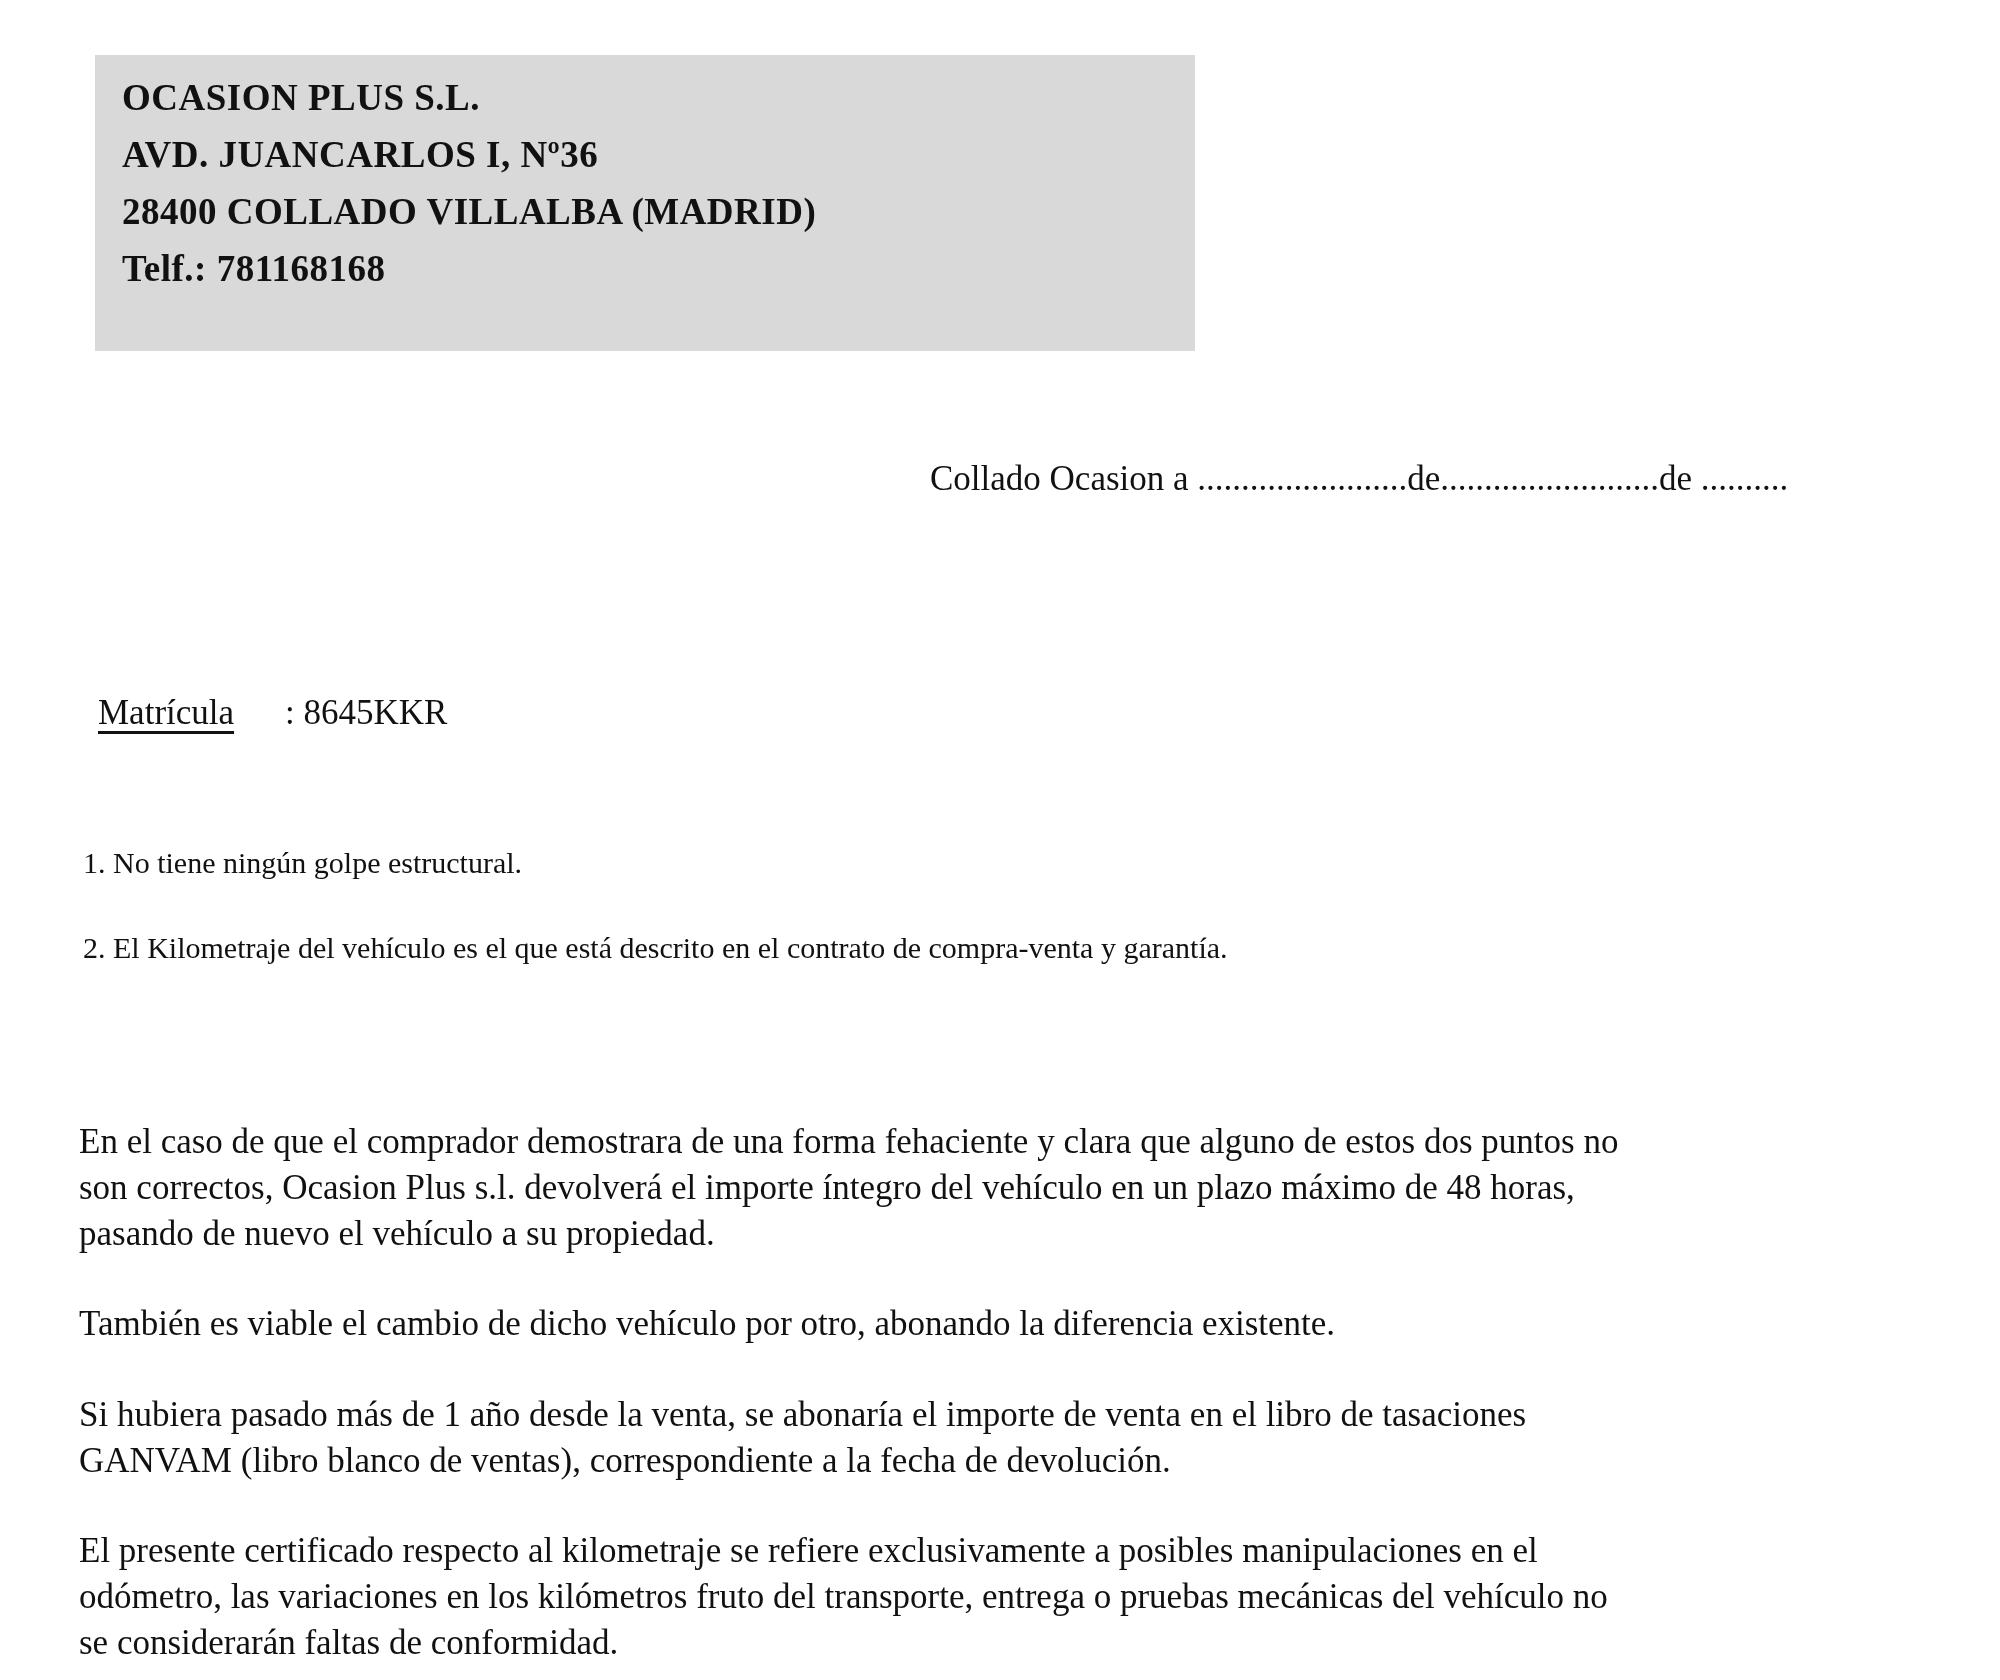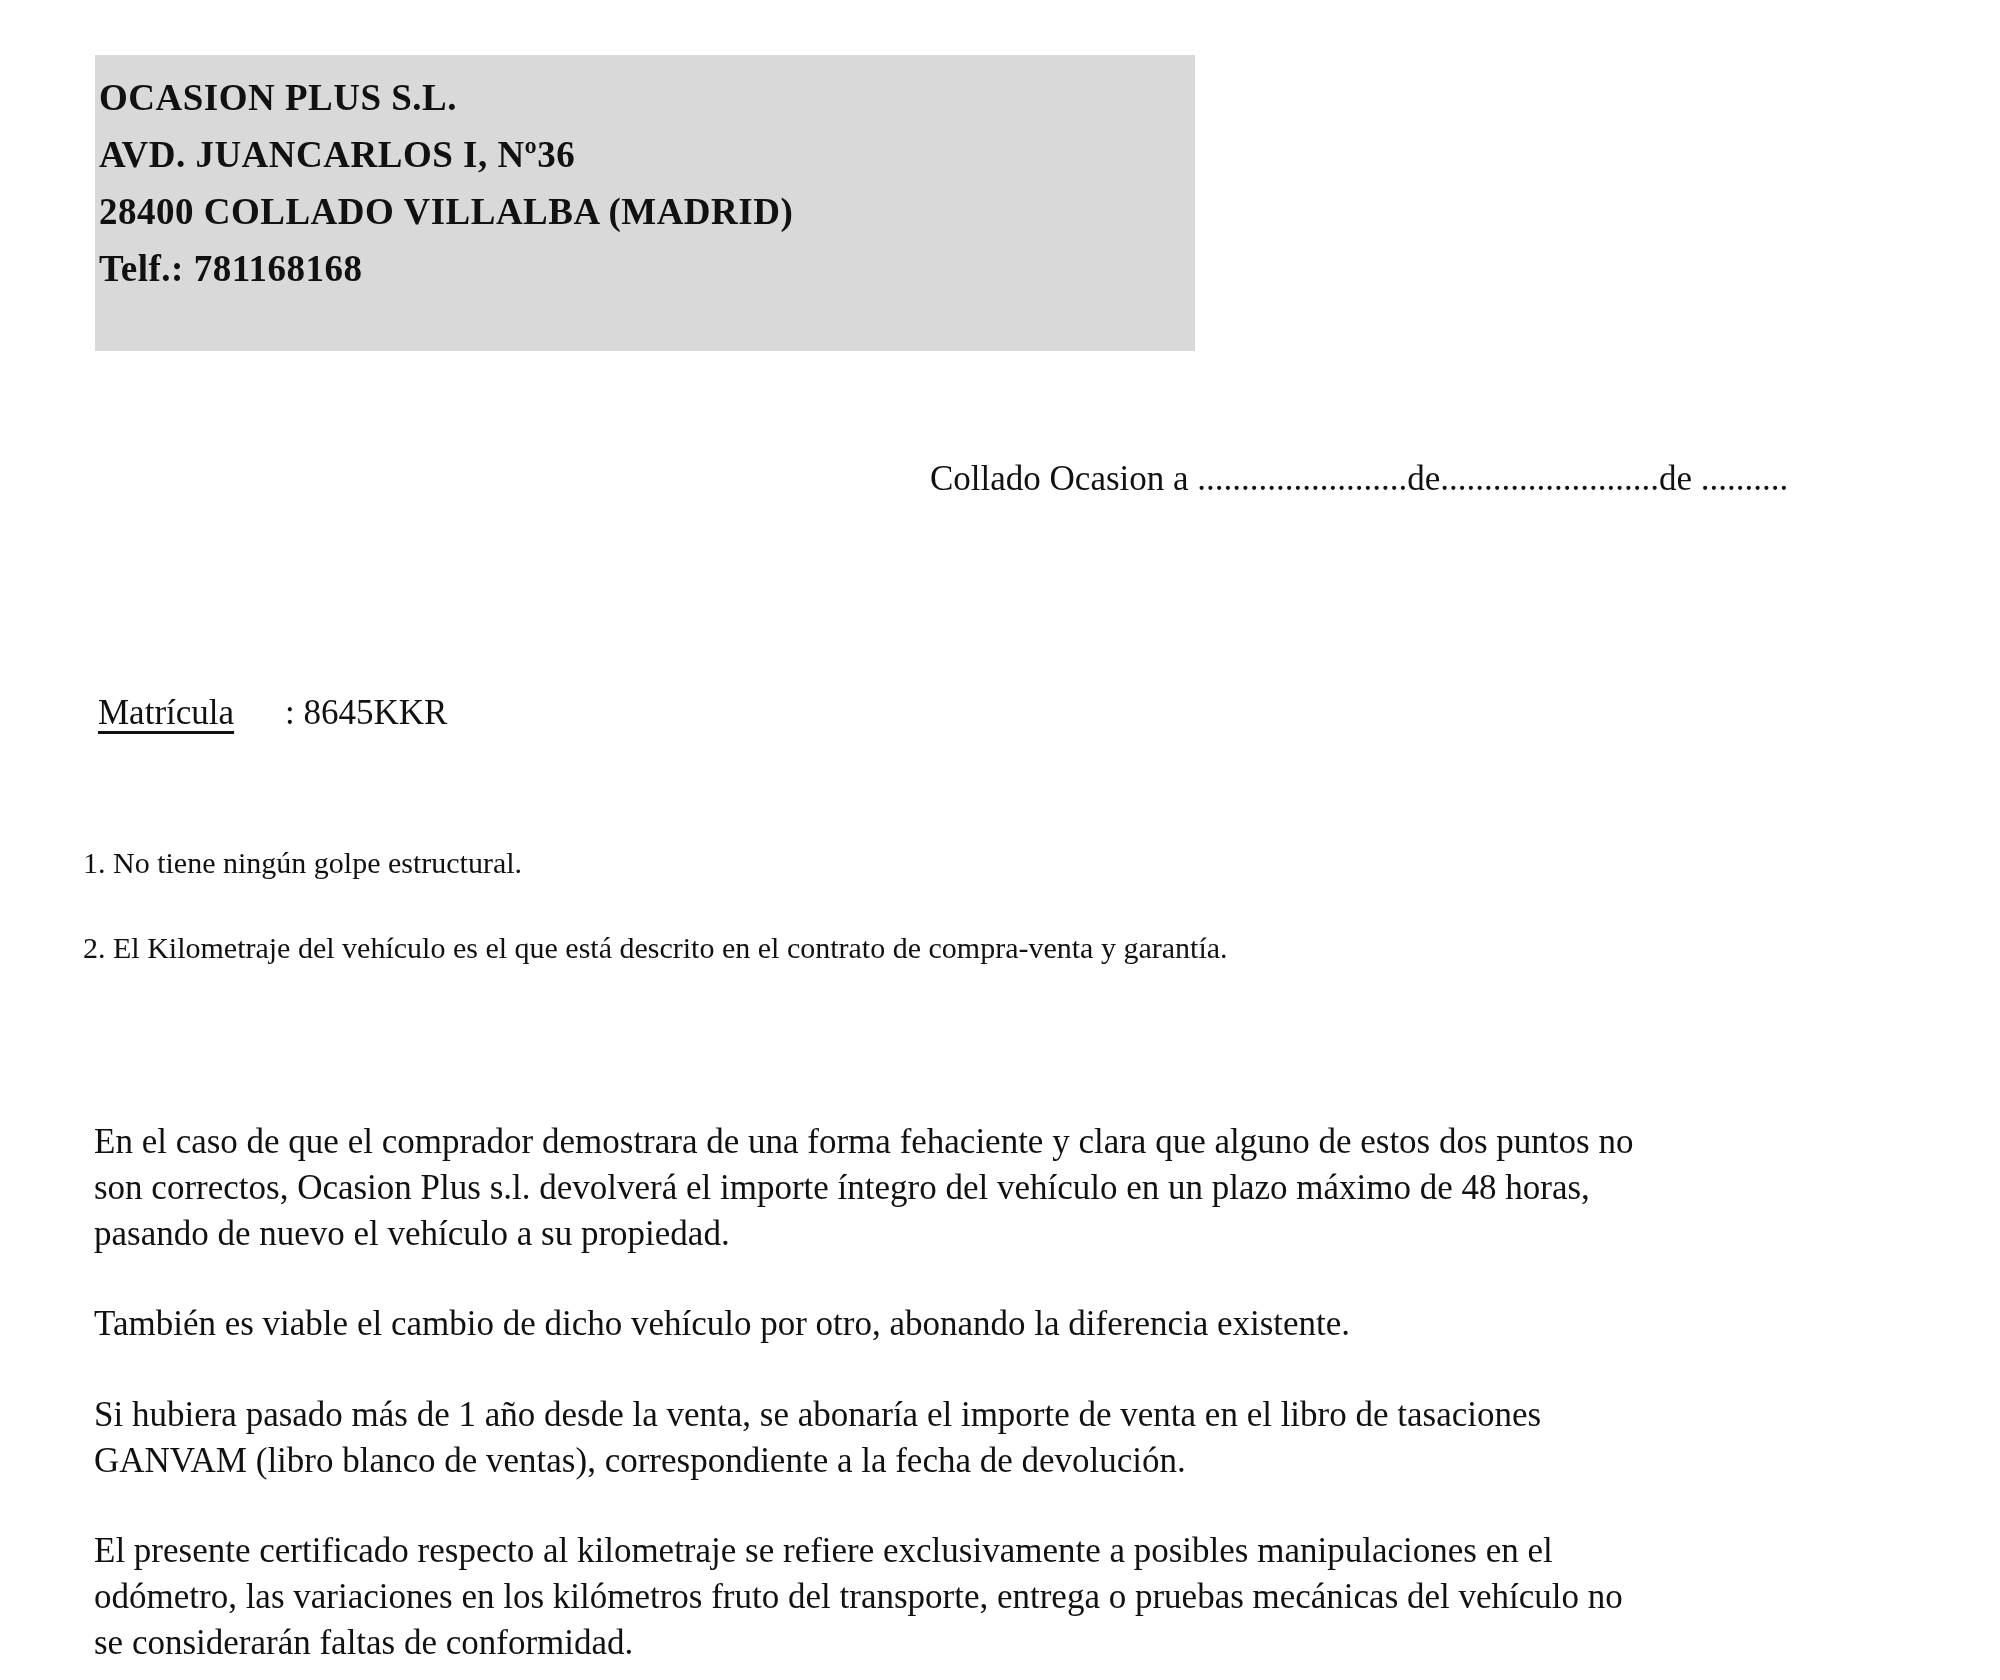--- a/index.html
+++ b/index.html
@@ -17,21 +17,21 @@
     overflow: hidden;
   }
   .header-box {
     position: absolute;
     left: 95px;
     top: 55px;
     width: 1100px;
     height: 296px;
     background: #d9d9d9;
     box-sizing: border-box;
-    padding: 14px 10px 0 4px;
+    padding: 14px 10px 0 27px;
   }
   .header-line {
     font-weight: bold;
     font-size: 37px;
     line-height: 57px;
     letter-spacing: 0.5px;
     white-space: nowrap;
   }
   .date-line {
     position: absolute;
@@ -68,21 +68,21 @@
     position: absolute;
     left: 83px;
     font-size: 30px;
     line-height: 46px;
     white-space: nowrap;
   }
   .point.p1 { top: 840px; }
   .point.p2 { top: 925px; }
   .para {
     position: absolute;
-    left: 94px;
+    left: 79px;
     font-size: 35px;
     line-height: 46px;
     white-space: pre-line;
   }
   .para.pa1 { top: 1119px; }
   .para.pa2 { top: 1301px; }
   .para.pa3 { top: 1392px; }
   .para.pa4 { top: 1528px; }
 </style>
 </head>

